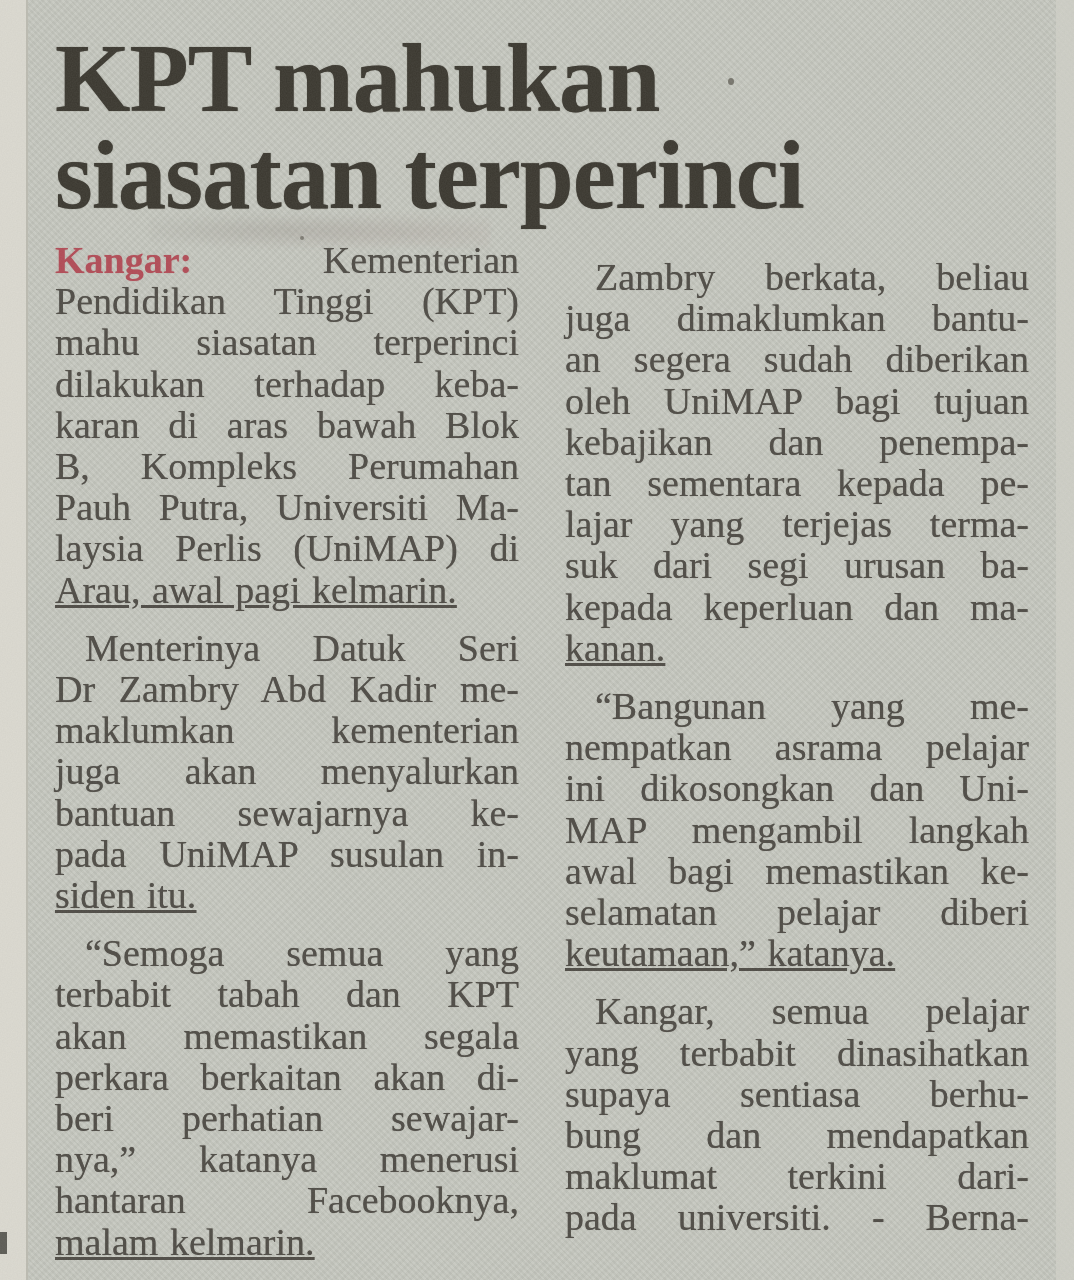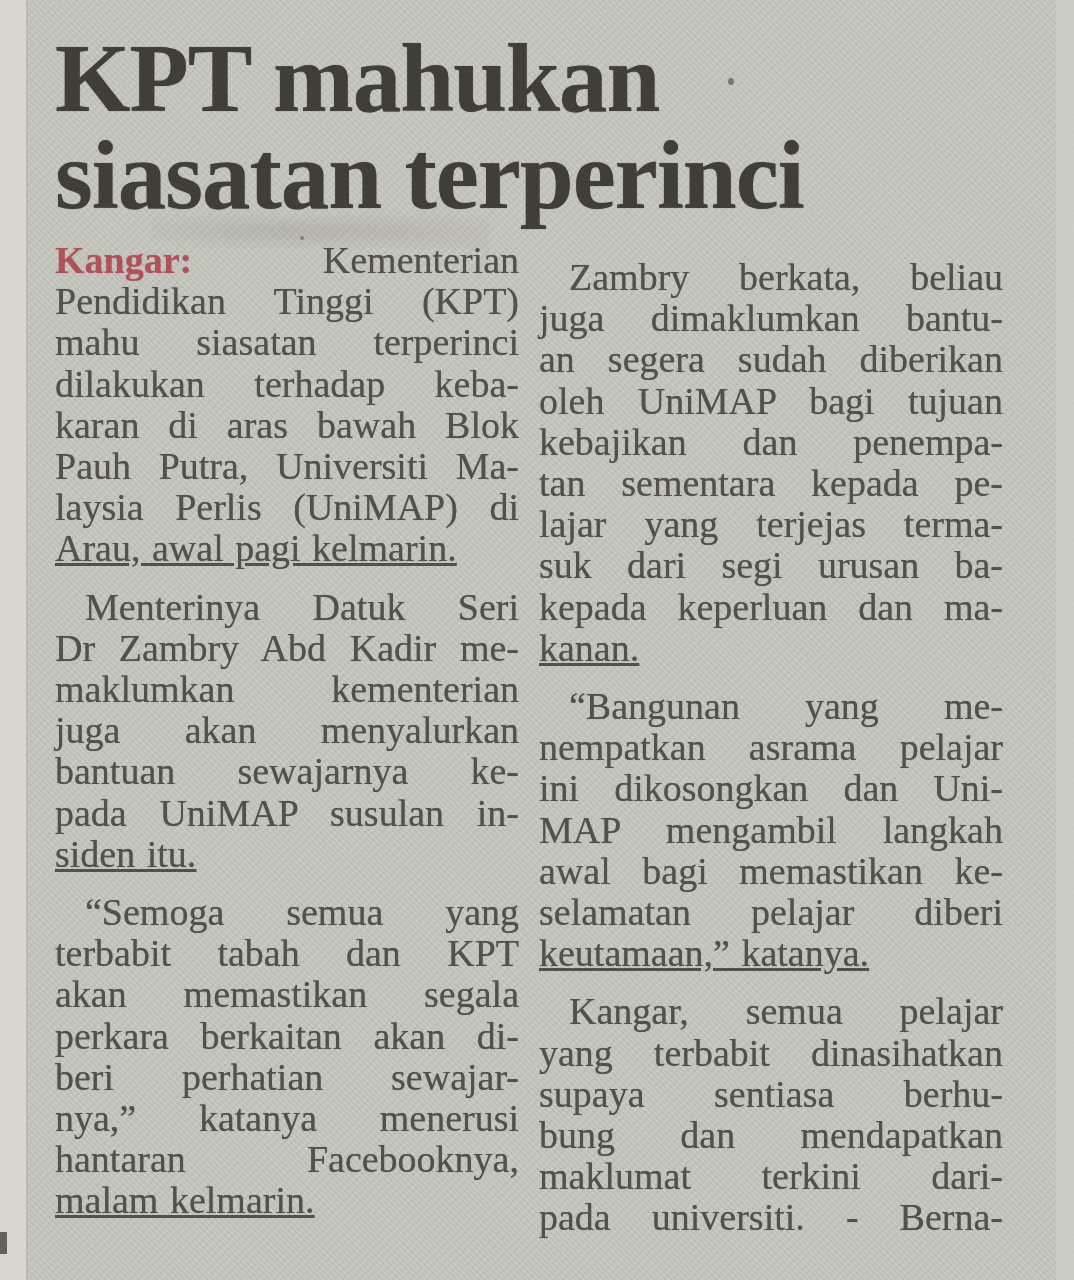--- a/index.html
+++ b/index.html
@@ -42,21 +42,21 @@
     margin:0;
     font-size:97px;
     line-height:97px;
     font-weight:700;
     color:var(--headline-ink);
     letter-spacing:-1px;
     text-shadow:0 0 1px rgba(58,55,47,.75);
   }
   .headline span{display:block;}
   .columns{
-    display:flex;gap:20px;margin-top:16px;
+    display:flex;gap:46px;margin-top:16px;
   }
   .col{width:464px;}
   .line{
     font-size:38px;
     line-height:41.2px;
     color:var(--ink);
     text-align:justify;
     text-align-last:justify;
     text-shadow:0 0 0.7px rgba(78,75,69,.8);
     word-spacing:2px;
@@ -108,20 +108,21 @@
       <span>KPT mahukan</span>
       <span>siasatan terperinci</span>
     </h1>
     <div class="columns">
       <div class="col">
           <div class="line"><span class="dateline">Kangar:</span> Kementerian</div>
           <div class="line">Pendidikan Tinggi (KPT)</div>
           <div class="line">mahu siasatan terperinci</div>
           <div class="line">dilakukan terhadap keba-</div>
           <div class="line">karan di aras bawah Blok</div>
+          <div class="line">B, Kompleks Perumahan</div>
           <div class="line">Pauh Putra, Universiti Ma-</div>
           <div class="line">laysia Perlis (UniMAP) di</div>
           <div class="line last">Arau, awal pagi kelmarin.</div>
           <div class="line indent">Menterinya Datuk Seri</div>
           <div class="line">Dr Zambry Abd Kadir me-</div>
           <div class="line">maklumkan kementerian</div>
           <div class="line">juga akan menyalurkan</div>
           <div class="line">bantuan sewajarnya ke-</div>
           <div class="line">pada UniMAP susulan in-</div>
           <div class="line last">siden itu.</div>

